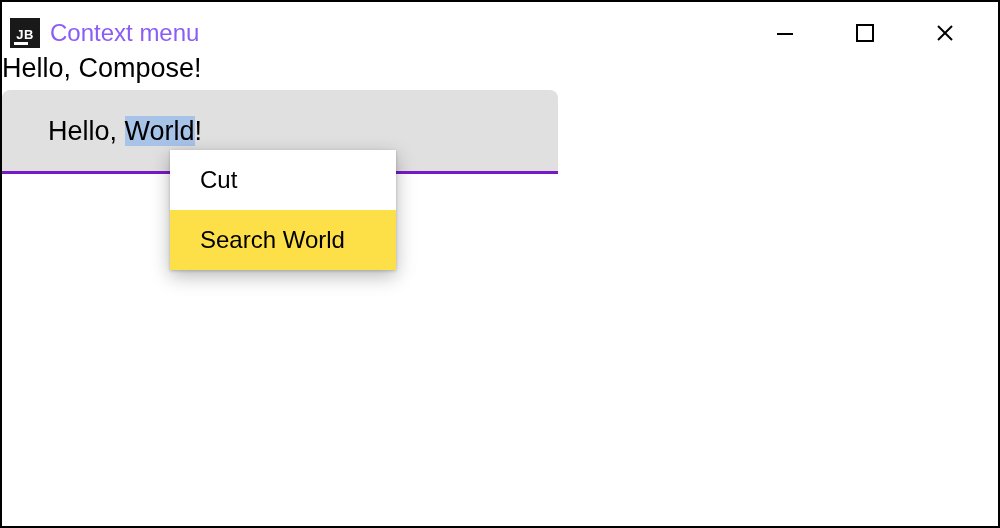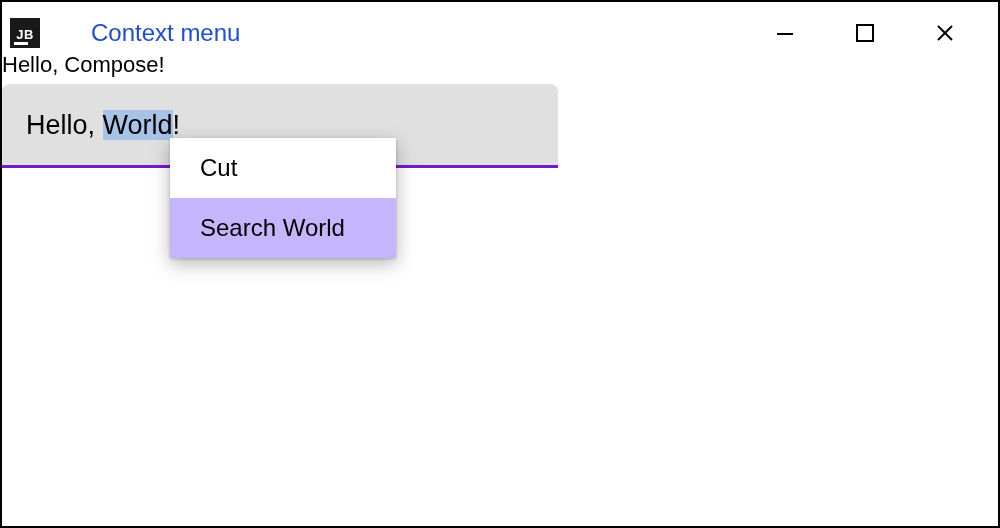--- a/index.html
+++ b/index.html
@@ -10,21 +10,20 @@
       border: 2px solid #000;
       background: #fff;
       position: relative;
       overflow: hidden;
     }
     .titlebar {
       display: flex;
       align-items: center;
       height: 50px;
       padding: 12px 0 0 8px;
-      gap: 41px;
     }
     .jb-icon {
       width: 30px;
       height: 30px;
       background: #191919;
       color: #fff;
       display: flex;
       flex-direction: column;
       align-items: center;
       justify-content: center;
@@ -38,80 +37,80 @@
       position: absolute;
       bottom: 3px;
       left: 4px;
       width: 14px;
       height: 3px;
       background: #fff;
     }
     .window-title {
       font-size: 24px;
       margin-left: 10px;
-      color: #1d4ed8;
+      color: #8b5cf6;
     }
     .win-controls {
       margin-left: auto;
       display: flex;
       align-items: center;
       gap: 50px;
       padding-right: 38px;
     }
     .win-btn {
       width: 30px;
       height: 30px;
       display: flex;
       align-items: center;
       justify-content: center;
     }
     .win-btn svg { display: block; }
     .content {
       position: relative;
     }
     .label-text {
-      font-size: 22px;
+      font-size: 27px;
       color: #000;
       padding: 0 0 6px 0;
       line-height: 1.2;
     }
     .textfield {
       width: 556px;
       background: #e0e0e0;
       border-top-left-radius: 8px;
       border-top-right-radius: 8px;
       border-bottom: 3px solid #7719c9;
-      padding: 26px 0 24px 24px;
+      padding: 26px 0 24px 46px;
       position: relative;
     }
     .textfield .text-line {
       font-size: 27px;
       color: #000;
       display: inline;
     }
     .textfield .sel {
       background: #a7c3e8;
       color: #000;
     }
     .context-menu {
       position: absolute;
       left: 168px;
-      top: 136px;
+      top: 148px;
       width: 226px;
       background: #fff;
       box-shadow: 0 6px 18px rgba(0,0,0,0.28), 0 1px 3px rgba(0,0,0,0.2);
     }
     .menu-item {
       font-size: 24px;
       padding: 16px 24px 16px 30px;
       color: #000;
       cursor: default;
     }
     .menu-item.hover {
-      background: #c4b5fd;
+      background: #fde047;
     }
   </style>
 </head>
 <body>
 
 <div class="titlebar">
   <div class="jb-icon">
     <span class="txt">JB</span>
     <span class="bar"></span>
   </div>

